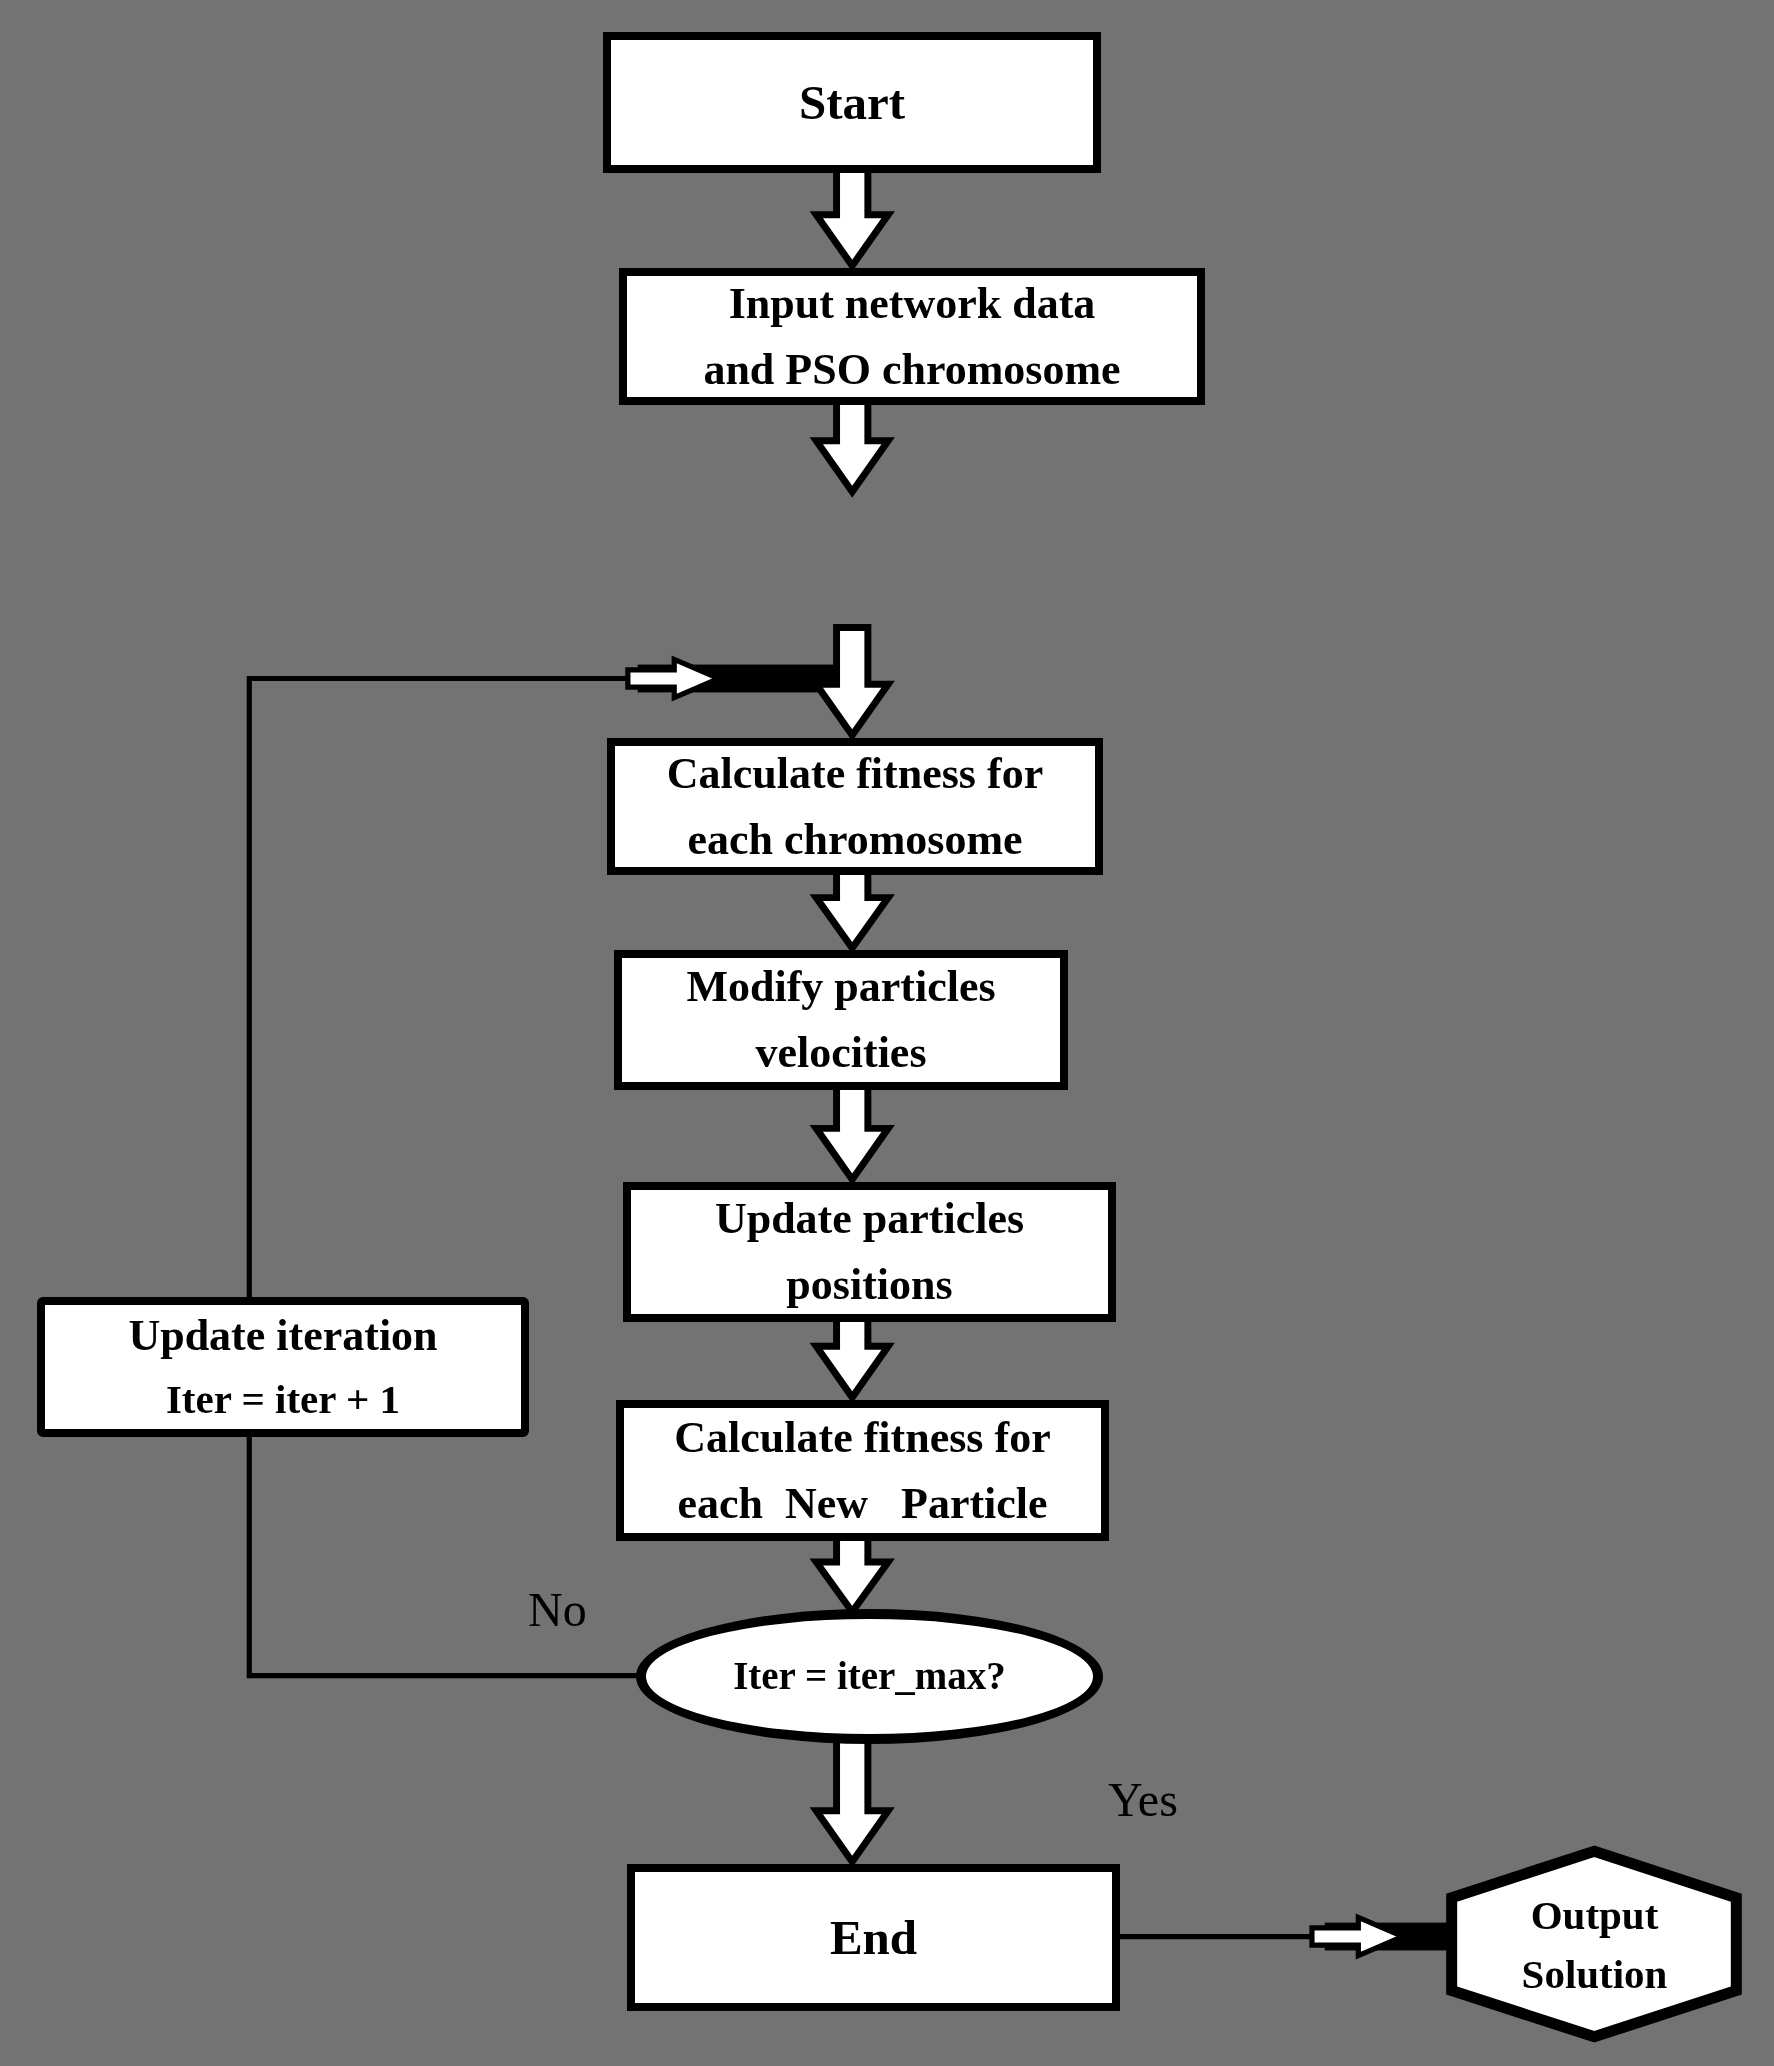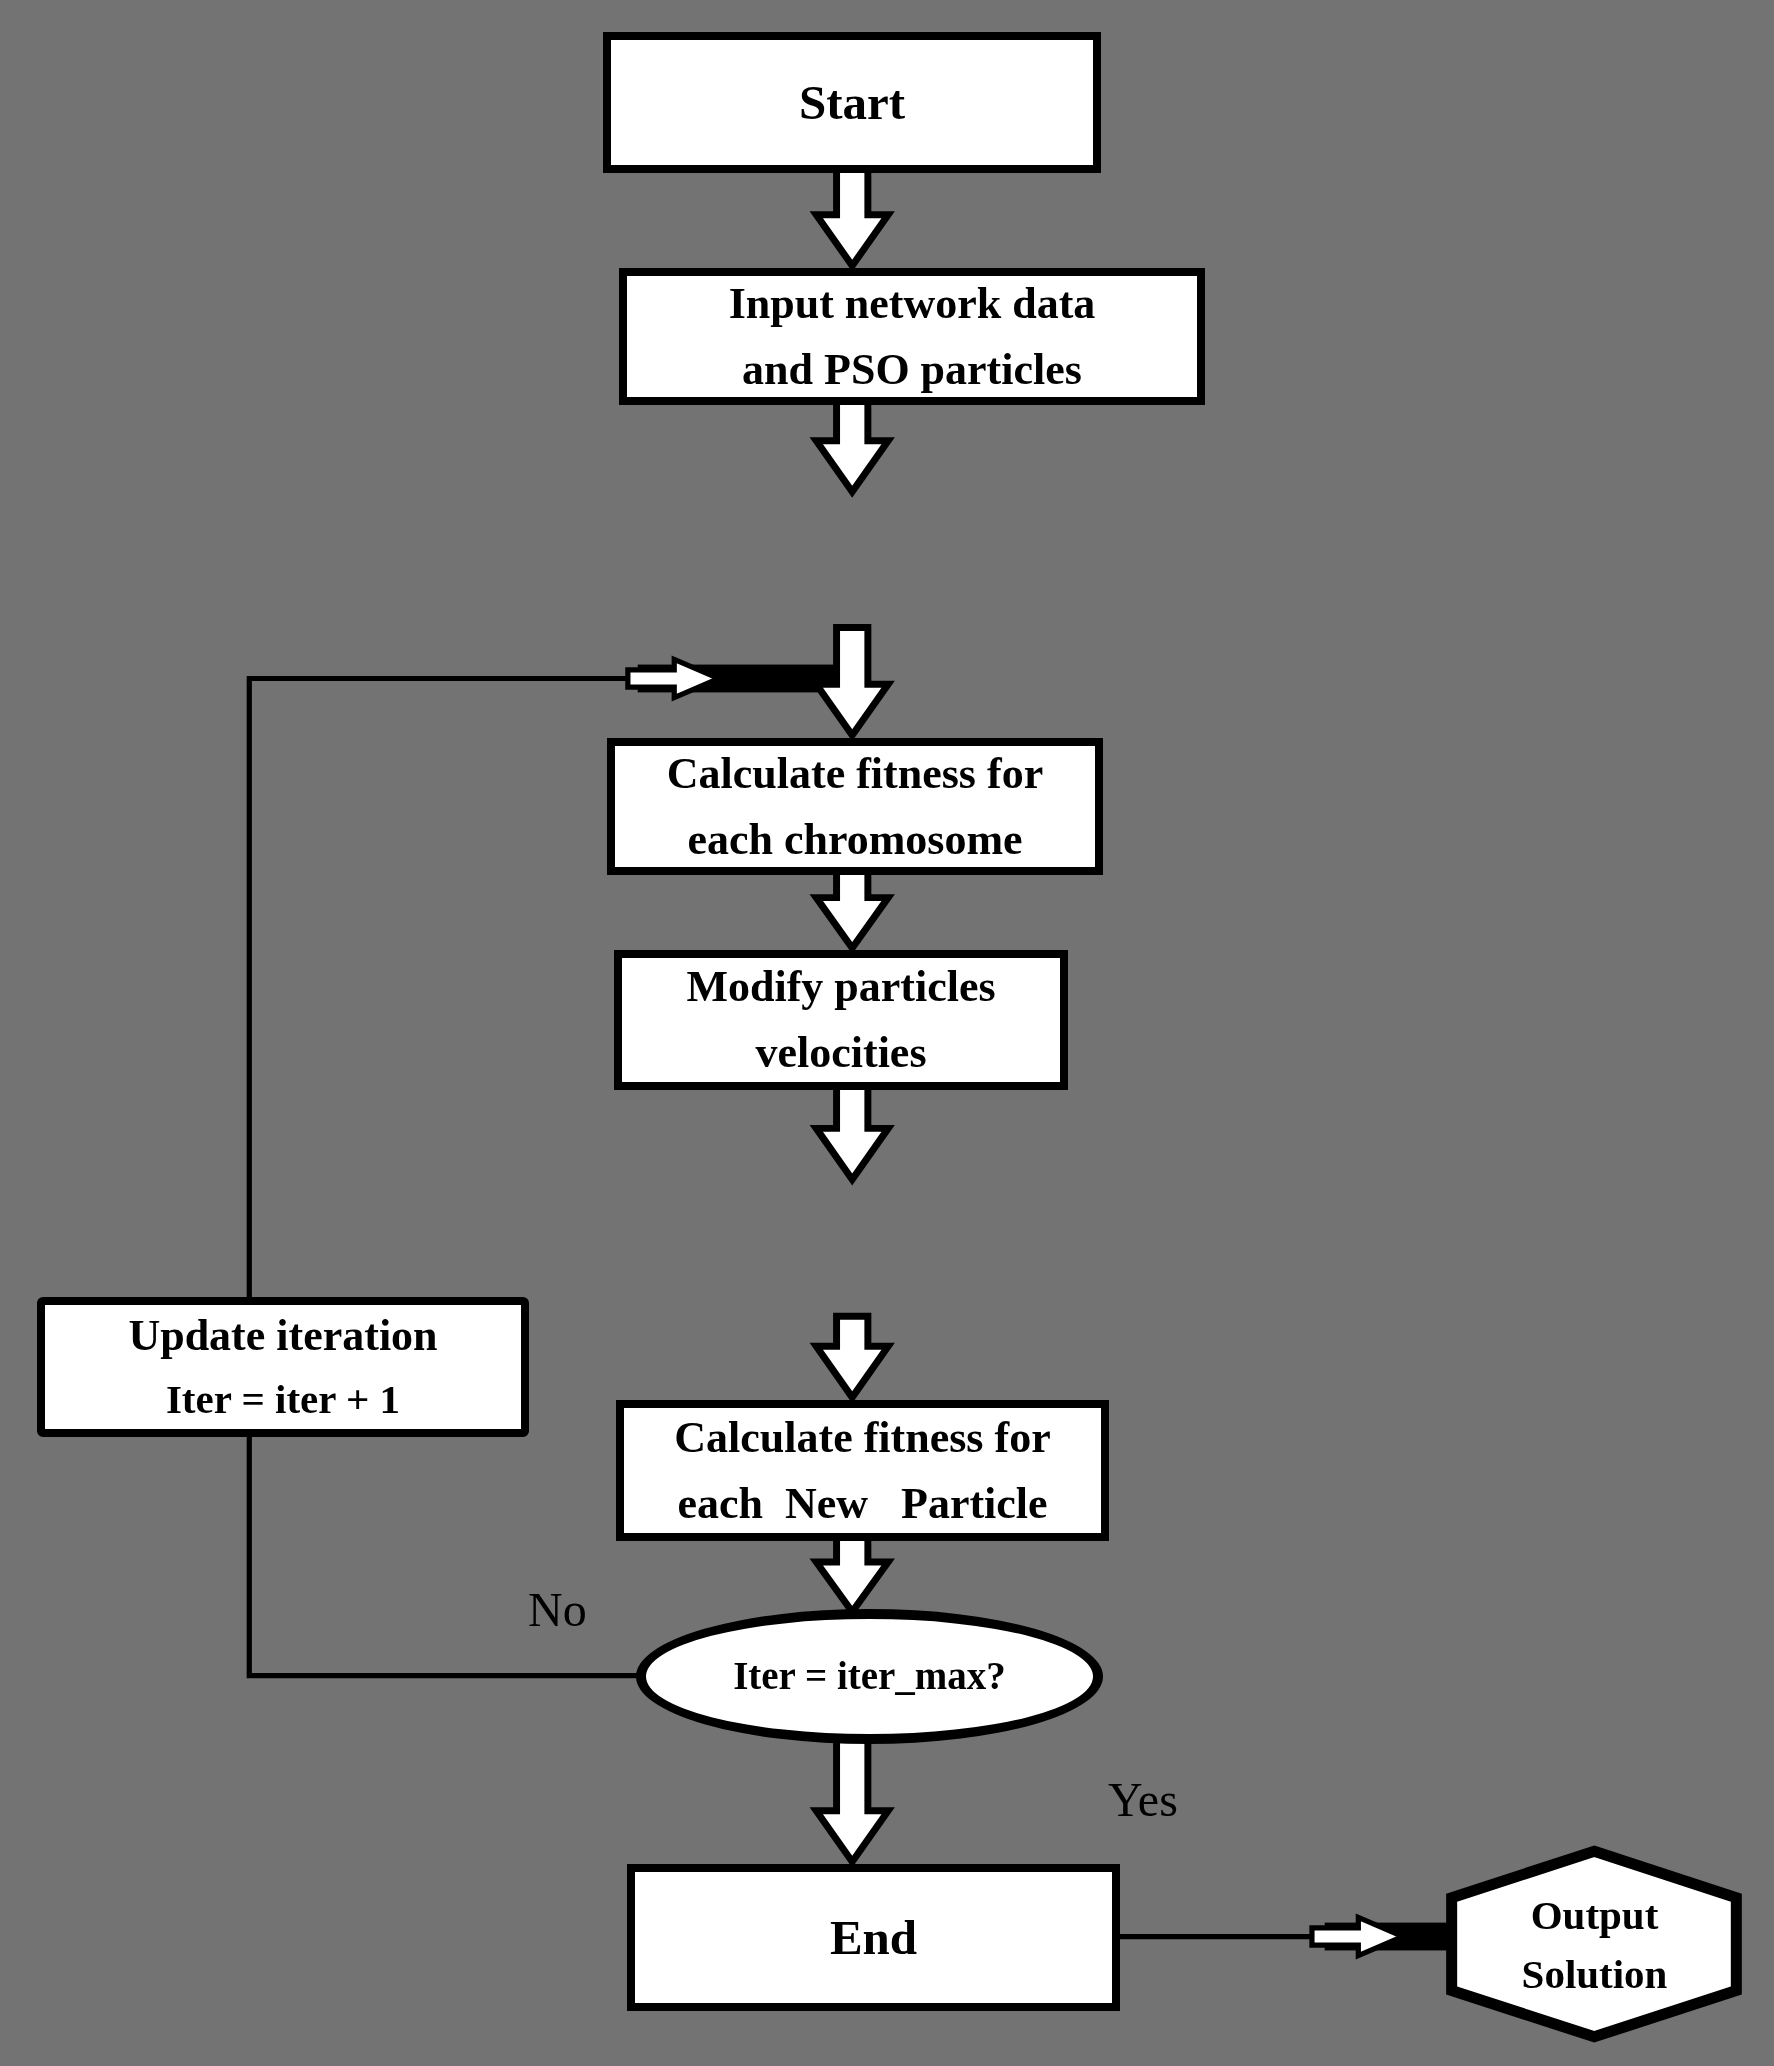--- a/index.html
+++ b/index.html
@@ -65,34 +65,38 @@
 
     <polygon points="2750,3193 2995,3273 2995,3433 2750,3513 2504,3433 2504,3273" fill="#ffffff" stroke="#000000" stroke-width="19" stroke-linejoin="miter"></polygon>
   </svg>
 
   <div class="node start-end" style="left:603px;top:32px;width:498px;height:141px;">
     <span class="l">Start</span>
   </div>
 
   <div class="node" style="left:603px;top:268px;width:586px;height:137px;margin-left:16px;">
     <span class="l">Input network data</span>
-    <span class="l">and PSO particles</span>
+    <span class="l">and PSO chromosome</span>
   </div>
 
 
   <div class="node" style="left:607px;top:738px;width:496px;height:137px;">
     <span class="l">Calculate fitness for</span>
     <span class="l">each chromosome</span>
   </div>
 
   <div class="node" style="left:614px;top:950px;width:454px;height:140px;">
     <span class="l">Modify particles</span>
     <span class="l">velocities</span>
   </div>
 
+  <div class="node" style="left:623px;top:1182px;width:493px;height:140px;">
+    <span class="l">Update particles</span>
+    <span class="l">positions</span>
+  </div>
 
   <div class="node" style="left:616px;top:1400px;width:493px;height:141px;">
     <span class="l">Calculate fitness for</span>
     <span class="l">each  New   Particle</span>
   </div>
 
   <div class="node ellipse" style="left:636px;top:1609px;width:467px;height:135px;">
     <span class="l">Iter = iter_max?</span>
   </div>
 

